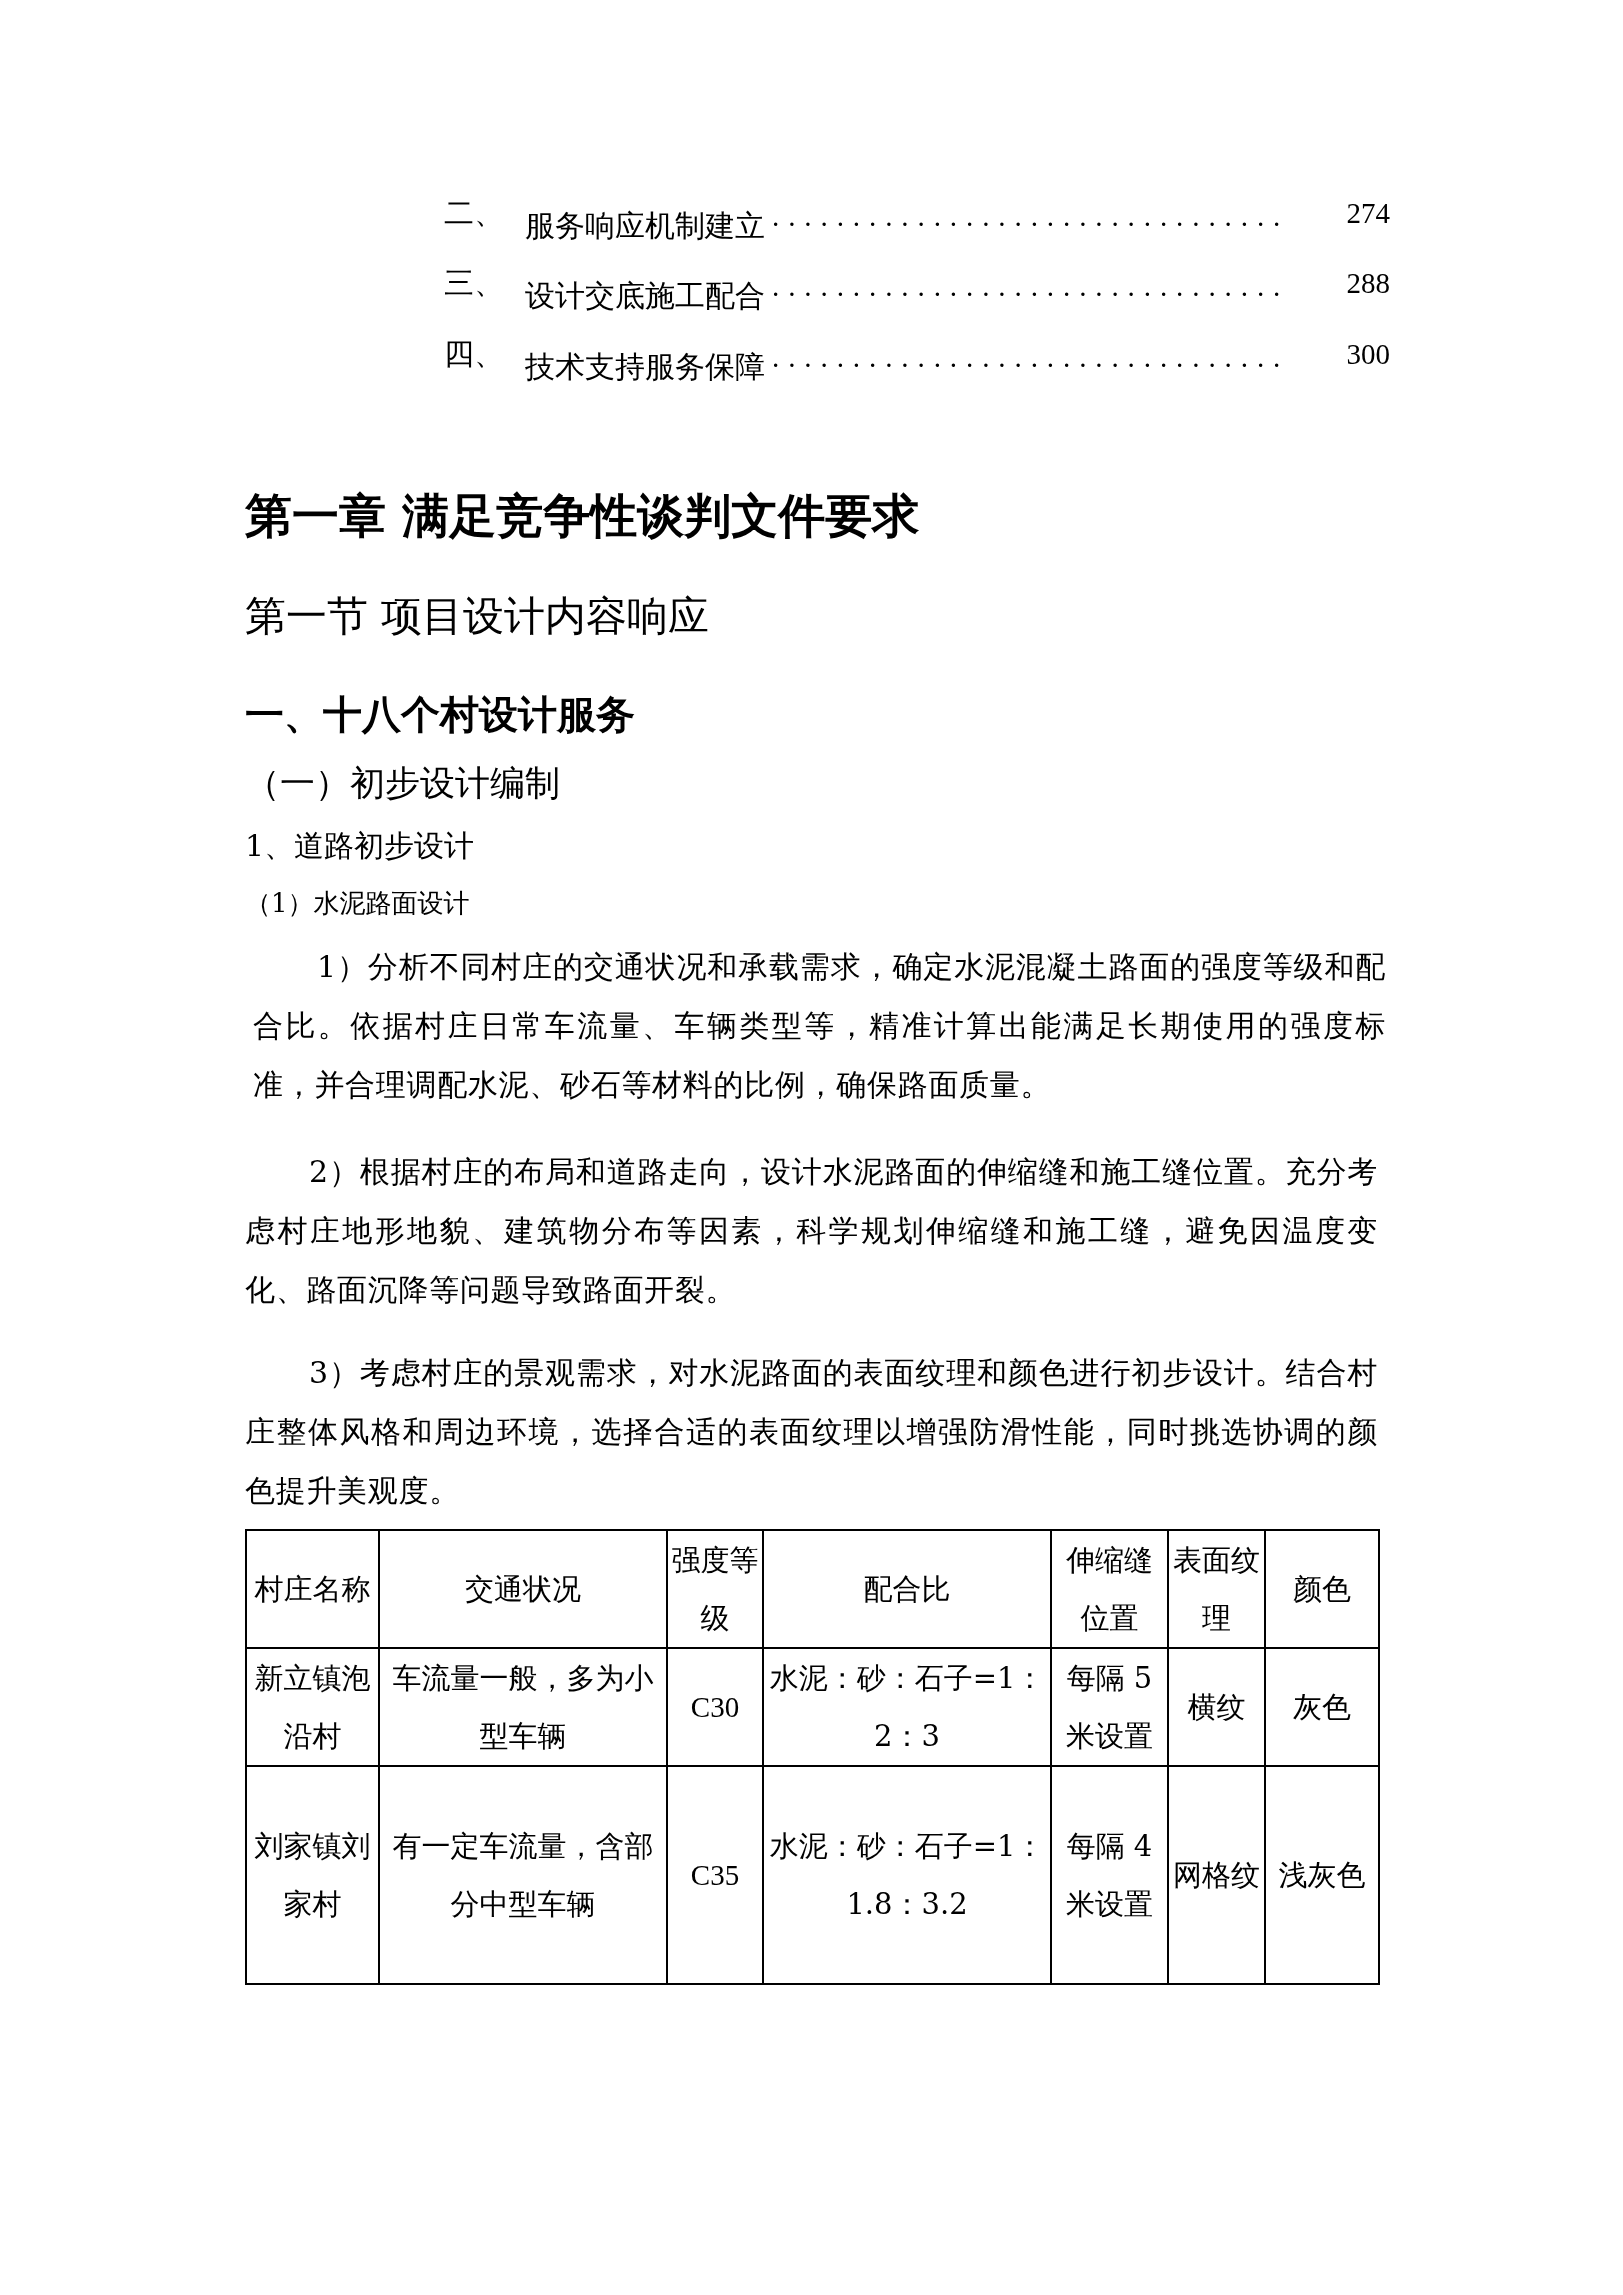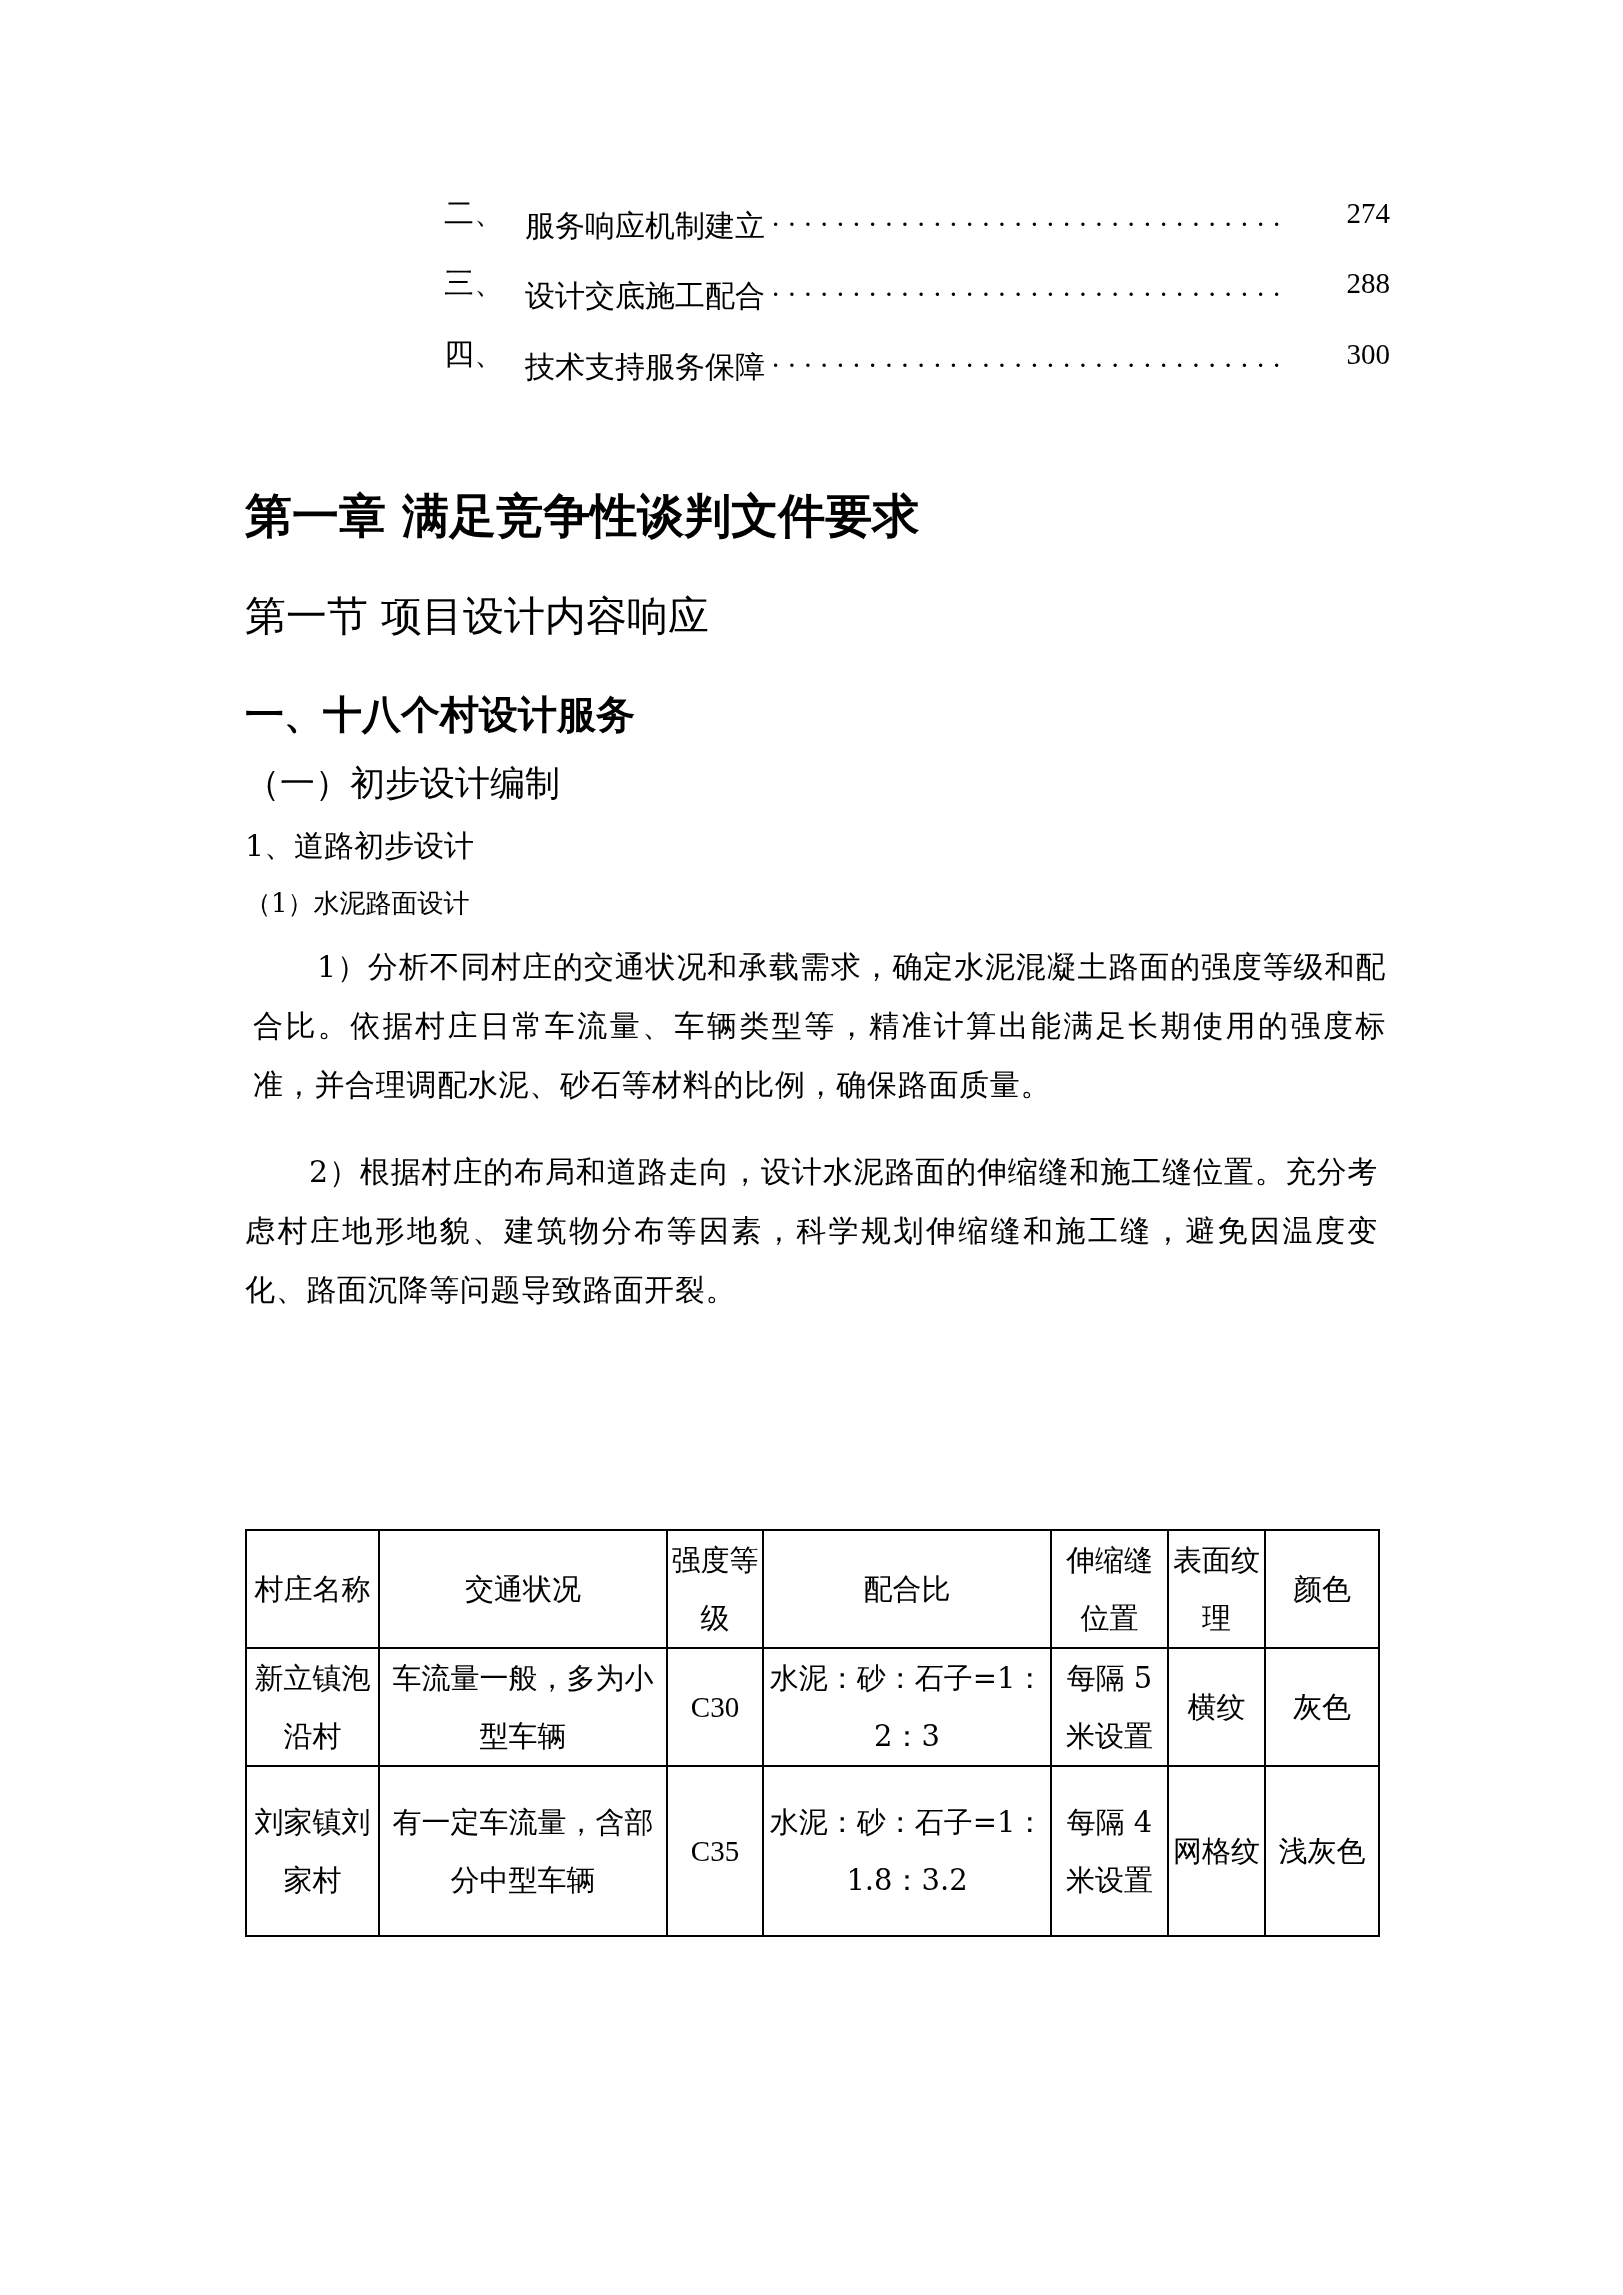--- a/index.html
+++ b/index.html
@@ -136,21 +136,21 @@
     .spec-table td, .spec-table th {
       border: 2px solid #000000;
       text-align: center;
       vertical-align: middle;
       font-weight: normal;
       line-height: 58px;
       padding: 0 1.3px;
       word-break: break-all;
     }
     .spec-table tr { height: 116px; }
-    .spec-table tr.last-row { height: 170px; margin-left: 18px; }
+    .spec-table tr.last-row { height: 218px; margin-left: 18px; }
     .spec-table .mono-num {
       font-family: "Liberation Serif", serif;
     }
   </style>
 </head>
 <body>
 
 <div class="page">
 
   <div class="toc-line" style="top:194px;">
@@ -174,20 +174,21 @@
 
   <div class="h-chapter">第一章  满足竞争性谈判文件要求</div>
   <div class="h-section">第一节  项目设计内容响应</div>
   <div class="h-level1">一、十八个村设计服务</div>
   <div class="h-level2">（一）初步设计编制</div>
   <div class="h-level3">1、道路初步设计</div>
   <div class="h-level4">（1）水泥路面设计</div>
 
   <p class="para" style="top:929px; margin:8px;">1）分析不同村庄的交通状况和承载需求，确定水泥混凝土路面的强度等级和配合比。依据村庄日常车流量、车辆类型等，精准计算出能满足长期使用的强度标准，并合理调配水泥、砂石等材料的比例，确保路面质量。</p>
   <p class="para" style="top:1142px; margin:0;">2）根据村庄的布局和道路走向，设计水泥路面的伸缩缝和施工缝位置。充分考虑村庄地形地貌、建筑物分布等因素，科学规划伸缩缝和施工缝，避免因温度变化、路面沉降等问题导致路面开裂。</p>
+  <p class="para" style="top:1343px; margin:0;">3）考虑村庄的景观需求，对水泥路面的表面纹理和颜色进行初步设计。结合村庄整体风格和周边环境，选择合适的表面纹理以增强防滑性能，同时挑选协调的颜色提升美观度。</p>
 
   <table class="spec-table">
     <colgroup>
       <col style="width:133px">
       <col style="width:288px">
       <col style="width:96px">
       <col style="width:288px">
       <col style="width:117px">
       <col style="width:97px">
       <col style="width:114px">

